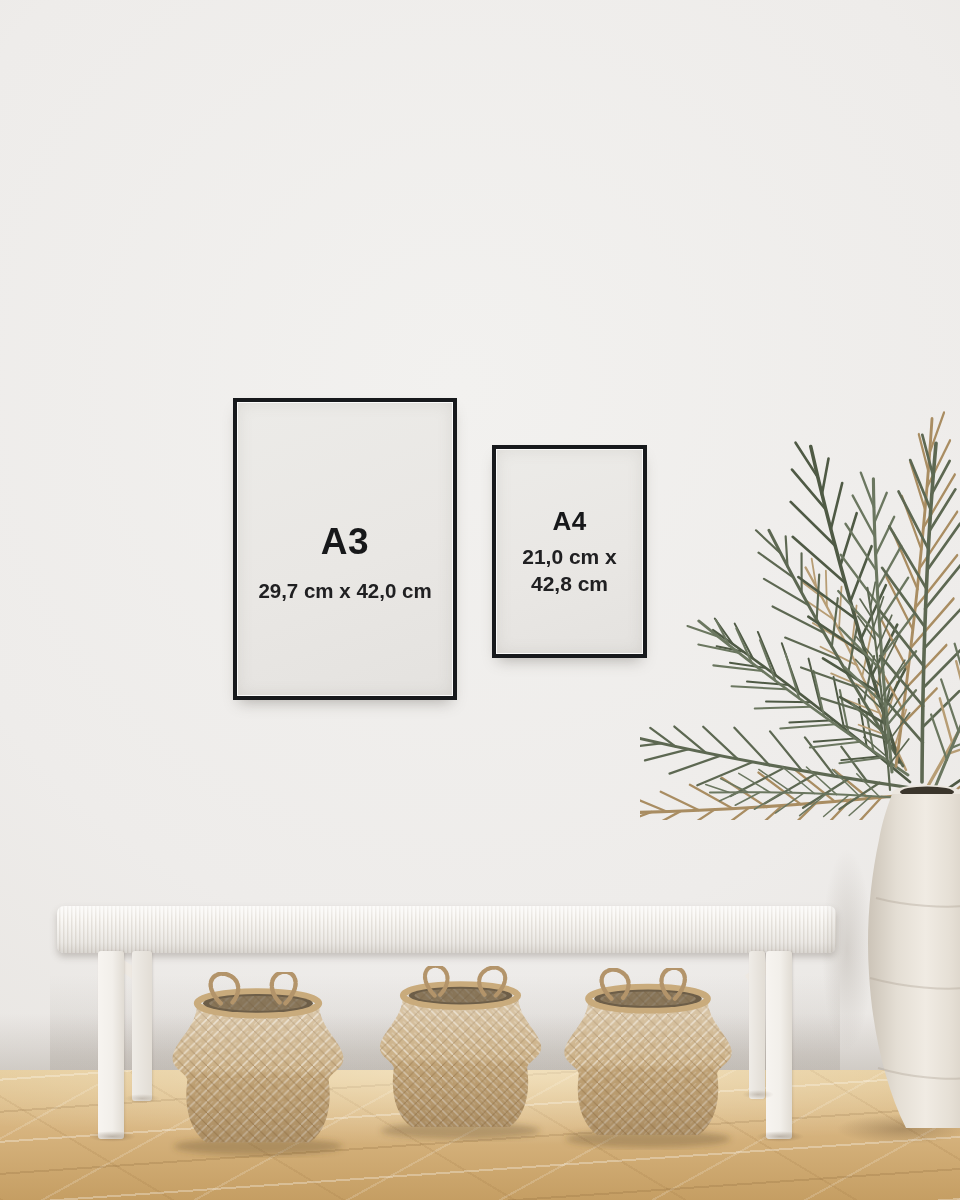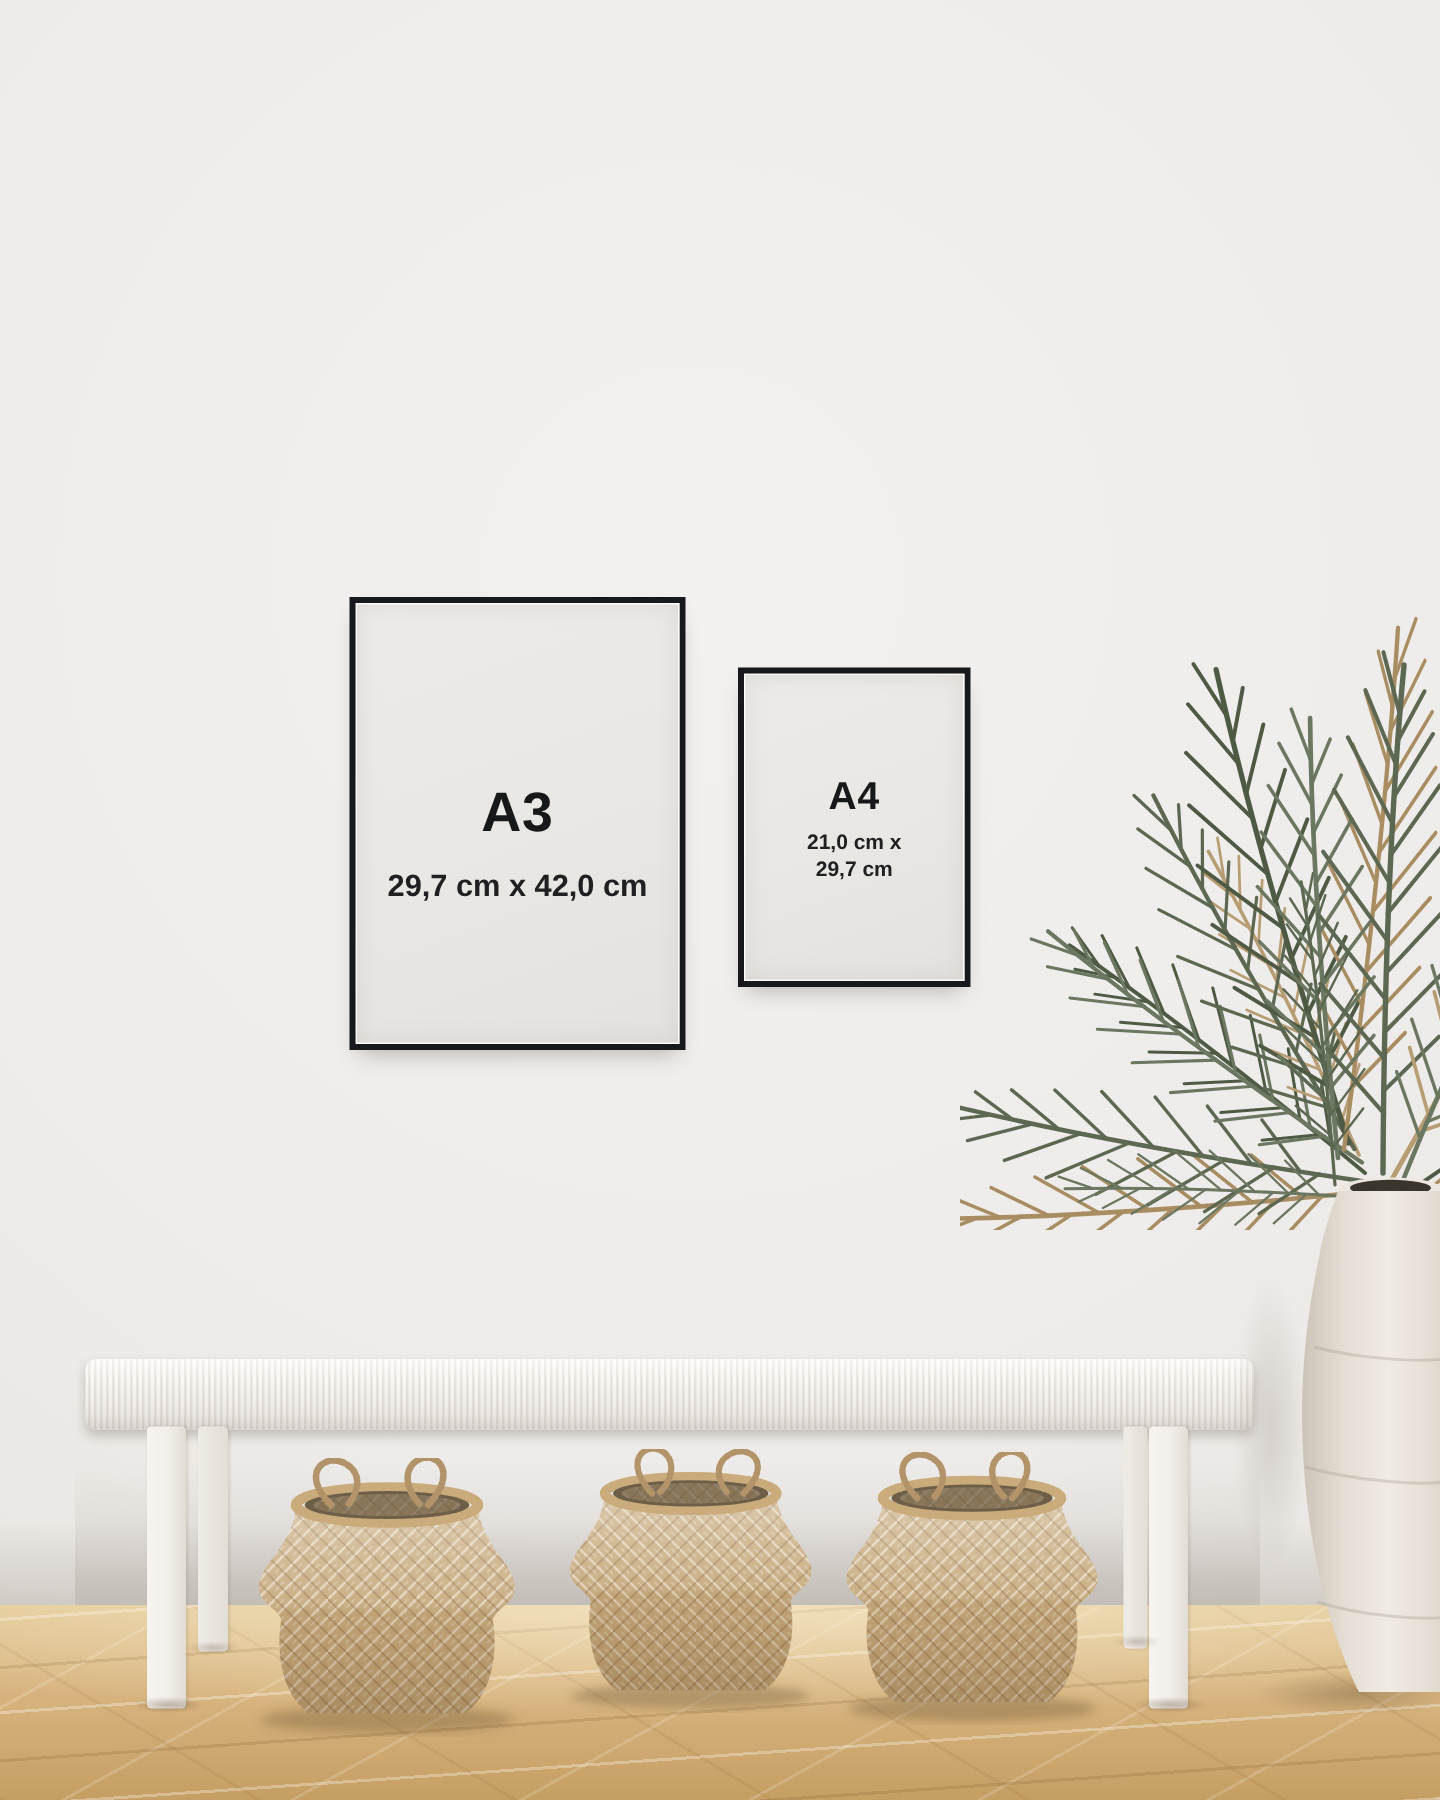--- a/index.html
+++ b/index.html
@@ -28,21 +28,21 @@
     color:var(--label-text,#17181a);text-align:center;}
   .frame::after{content:"";position:absolute;inset:0;pointer-events:none;
     box-shadow:inset 0 0 0 1px rgba(255,255,255,0.85), inset 0 0 16px rgba(125,118,108,0.16);}
   .frame-a3{left:233px;top:398px;width:216px;height:294px;}
   .frame-a4{left:492px;top:445px;width:147px;height:205px;}
   .size-label{font-weight:700;letter-spacing:0.5px;}
   .frame-a3 .size-label{font-size:37px;margin-top:26px;}
   .frame-a4 .size-label{font-size:26px;}
   .dim-label{font-weight:600;color:#202022;}
   .frame-a3 .dim-label{font-size:20.5px;margin-top:16px;}
-  .frame-a4 .dim-label{font-size:14px;margin-top:6px;line-height:1.3;}
+  .frame-a4 .dim-label{font-size:21px;margin-top:6px;line-height:1.3;}
   
   .scale-bar{position:absolute;left:104px;top:883px;width:704px;height:14px;}
   .scale-line{position:absolute;left:0;right:0;top:5px;height:3px;background:var(--scale-line,#272727);}
   .scale-tick{position:absolute;top:0;width:4px;height:14px;background:var(--scale-line,#272727);}
   .scale-tick.left{left:0;} .scale-tick.right{right:0;}
   .scale-label{position:absolute;left:0;width:100%;bottom:17px;text-align:center;
     font-size:41px;font-weight:500;letter-spacing:2px;color:#1f1f20;}
   
   .bench-wall-shadow{position:absolute;left:50px;top:975px;width:790px;height:95px;
     background:linear-gradient(180deg, rgba(120,110,98,0) 0%, rgba(120,110,98,0.16) 85%);}
@@ -154,21 +154,21 @@
 
   <div class="frame frame-a3">
     <div class="size-label">A3</div>
     <div class="dim-label">29,7 cm x 42,0 cm</div>
   </div>
 
   <div class="frame frame-a4">
     <div class="size-label">A4</div>
     <div class="dim-label">
       <div>21,0 cm x</div>
-      <div>29,7 cm</div>
+      <div>42,8 cm</div>
     </div>
   </div>
 
 
   <div class="bench-wall-shadow"></div>
   <div class="bench-seat"></div>
   <div class="bench-brace brace-l"></div>
   <div class="bench-brace brace-r"></div>
   <div class="bench-leg leg-bl"></div>
   <div class="bench-leg leg-fl"></div>

